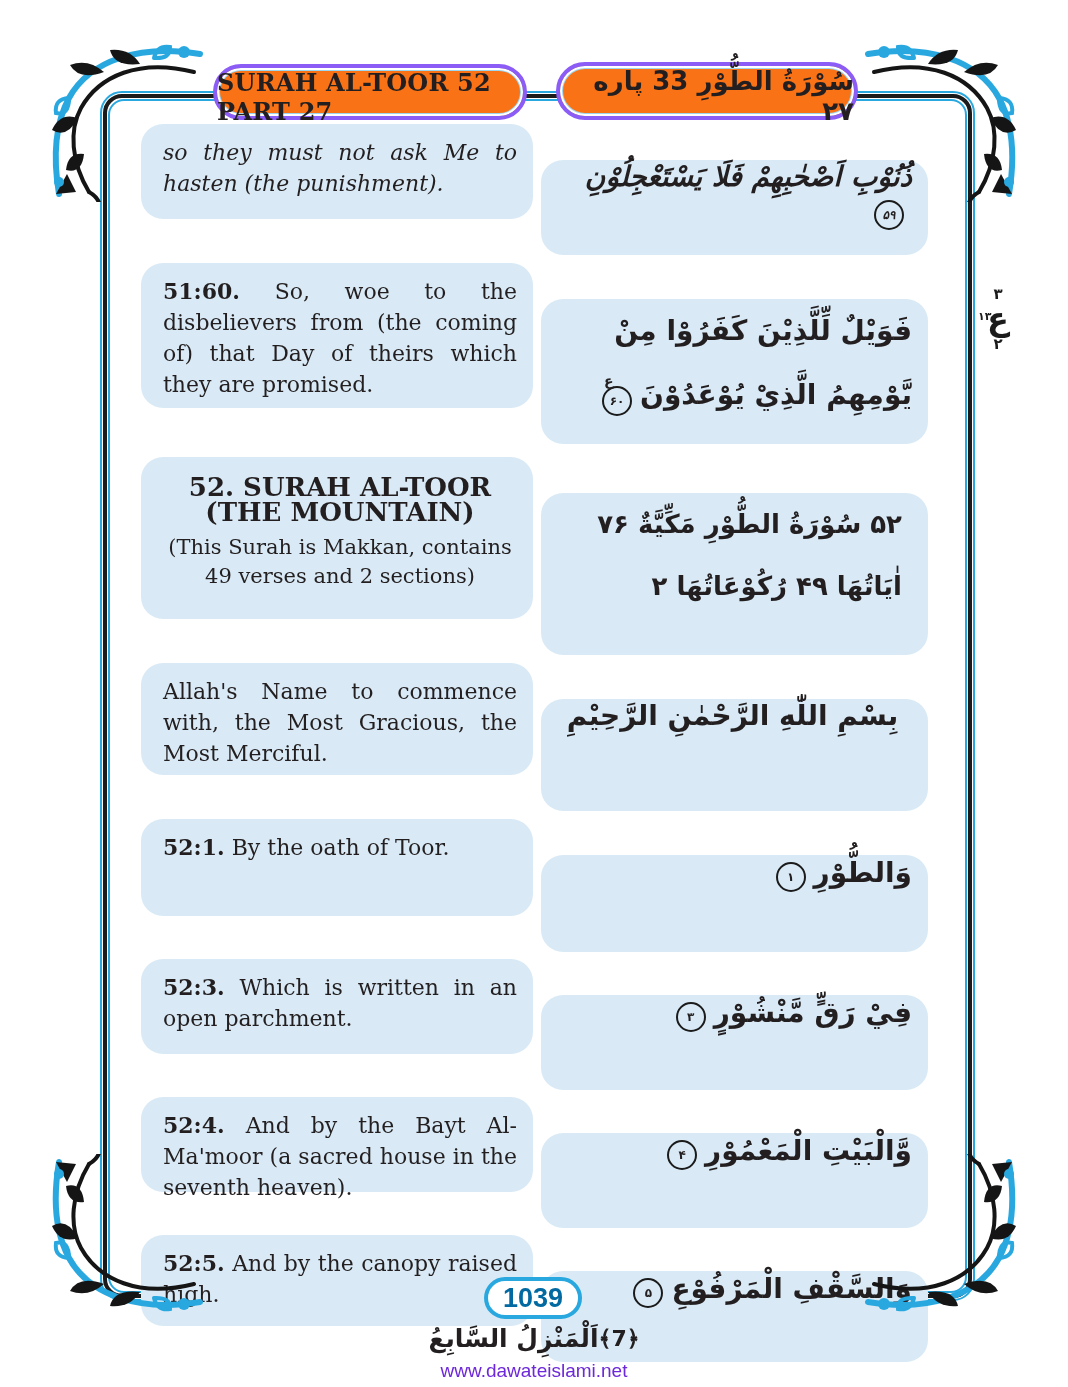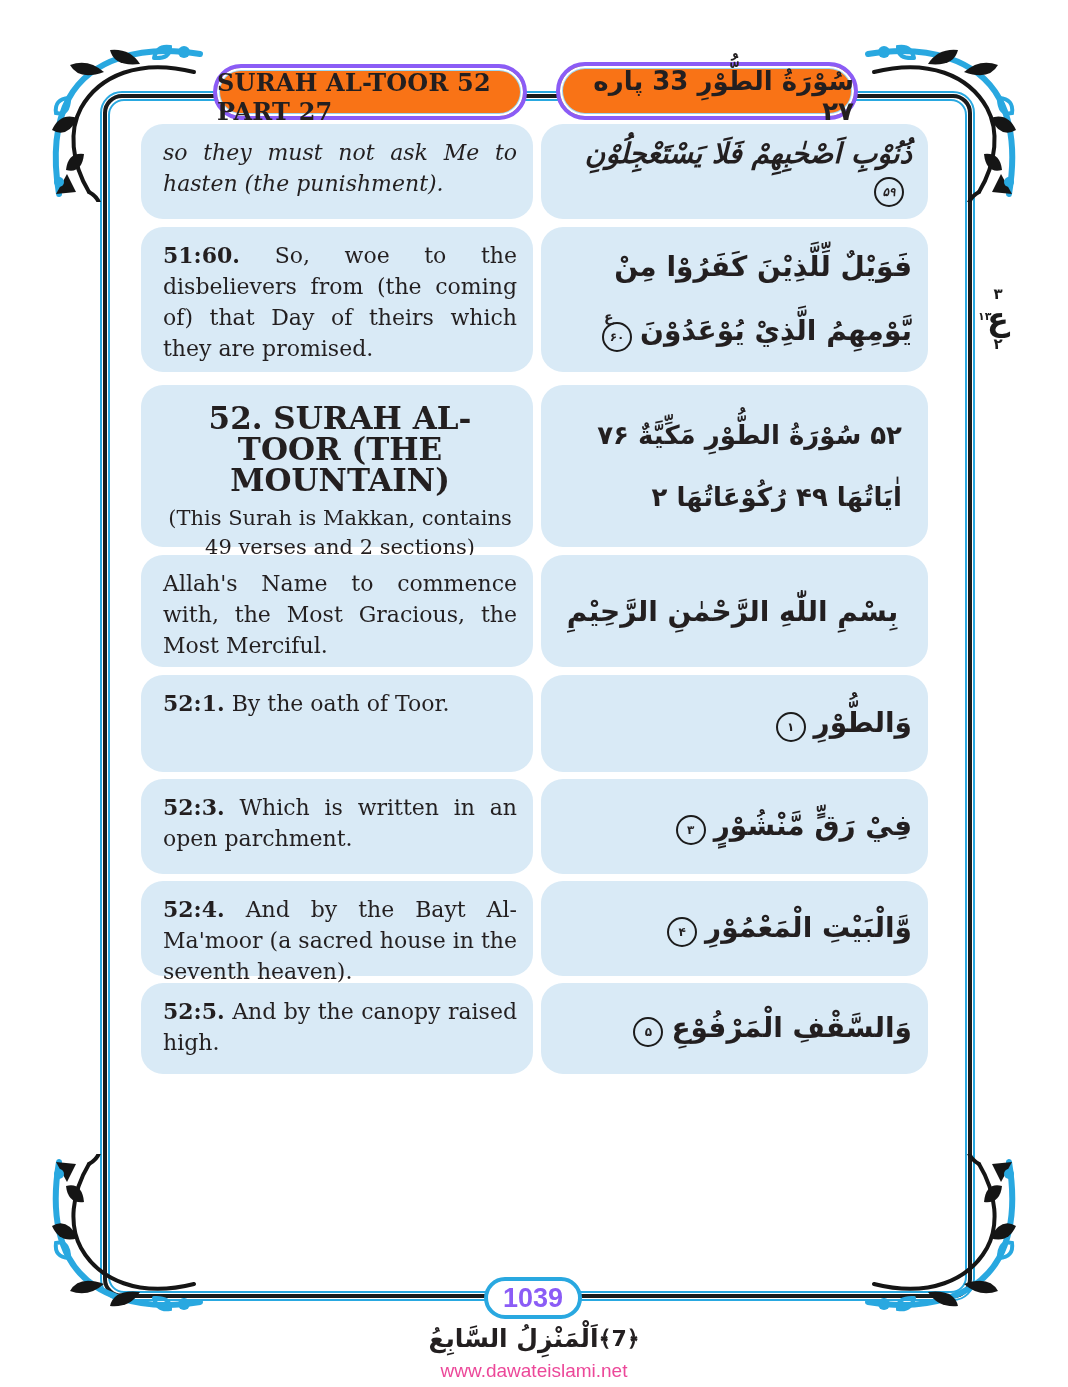--- a/index.html
+++ b/index.html
@@ -29,62 +29,62 @@
     box-shadow:inset 0 0 0 2px #fff, inset 0 0 0 3px #9ed6f0;
   }
   .pill-en{left:213px;top:64px;width:314px;height:56px;font-weight:bold;font-size:24px;letter-spacing:.2px;}
   .pill-ar{left:556px;top:62px;width:302px;height:58px;font-family:"DejaVu Sans",sans-serif;font-weight:bold;font-size:26px;}
   
   .rows{position:absolute;left:141px;top:124px;width:787px;z-index:2;}
   .row{display:flex;}
   .cell{background:#d9eaf6;border-radius:22px;box-sizing:border-box;}
   .cell.en{width:392px;margin-right:8px;padding:13px 16px 0 22px;font-size:22px;line-height:31px;text-align:justify;}
   .cell.en .vnum{font-weight:bold;}
-  .cell.ar{flex:1;display:flex;flex-direction:column;justify-content:center;
+  .cell.ar{flex:1;display:flex;flex-direction:column;justify-content:flex-start;
            font-family:"DejaVu Sans",sans-serif;font-weight:bold;font-size:28px;
-           padding:0 16px 0 12px;direction:rtl;text-align:right;}
+           padding:0 16px 0 12px;direction:rtl;text-align:right;margin-top:36px;}
   .cell.ar.center{text-align:center;}
   .r1 .cell{height:95px;}  .r1{margin-bottom:8px;font-style:italic;}
   .r2 .cell{height:145px;} .r2{margin-bottom:13px;}
   .r2 .cell.ar{font-size:28px;line-height:64px;}
   .r3 .cell{height:162px;} .r3{margin-bottom:8px;}
   .r3 .cell.ar{font-size:26px;line-height:62px;padding-right:26px;}
   .r4 .cell{height:112px;} .r4{margin-bottom:8px;}
   .r5 .cell{height:97px;}  .r5{margin-bottom:7px;}
   .r6 .cell{height:96px;}  .r6{margin-bottom:7px;}
   .r7 .cell{height:95px;}  .r7{margin-bottom:7px;}
   .r8 .cell{height:95px;}  .r8{margin-bottom:7px;}
   .r9 .cell{height:91px;}  .r9{margin-bottom:7px;}
   .r10 .cell{height:88px;}
-  .cell.en .surah-title{font-weight:bold;font-size:31px;text-align:center;line-height:31px;margin-top:5px;}
+  .cell.en .surah-title{font-weight:bold;font-size:26px;text-align:center;line-height:25px;margin-top:5px;}
   .cell.en .surah-sub{font-size:21px;text-align:center;line-height:29px;margin-top:8px;}
   
   .ayah{position:relative;display:inline-block;margin:0 8px;vertical-align:middle;}
   .ayah .circ{display:inline-flex;align-items:center;justify-content:center;
     width:26px;height:26px;border:2px solid #1b1b1b;border-radius:50%;
     font-size:12px;line-height:1;font-weight:bold;}
   .ayah .ruku-sup{position:absolute;top:-15px;left:2px;font-size:14px;font-style:normal;}
   
   .ruku-marker{position:absolute;left:976px;top:286px;width:44px;z-index:2;
     font-family:"DejaVu Sans",sans-serif;text-align:center;color:#1b1b1b;}
   .ruku-marker .small{font-size:15px;font-weight:bold;line-height:16px;}
   .ruku-marker .ain{font-size:32px;font-weight:bold;line-height:34px;position:relative;}
   .ruku-marker .ain .inner{position:absolute;font-size:11px;left:2px;bottom:2px;}
   
   .pagenum-pill{
     position:absolute;left:50%;top:1277px;transform:translateX(-51%);
     width:98px;height:42px;background:#fff;border:4px solid #29a8e0;border-radius:22px;
     display:flex;align-items:center;justify-content:center;z-index:4;box-sizing:border-box;
-    font-family:"Liberation Sans",sans-serif;font-weight:bold;font-size:27px;color:#8b5cf6;
+    font-family:"Liberation Sans",sans-serif;font-weight:bold;font-size:27px;color:#0369a1;
   }
   .manzil{position:absolute;left:0;top:1324px;width:100%;display:flex;align-items:center;justify-content:center;z-index:2;}
   .manzil .ar{font-family:"DejaVu Sans",sans-serif;font-weight:bold;font-size:25px;direction:rtl;}
   .manzil .badge{font-family:"DejaVu Sans",sans-serif;font-weight:bold;font-size:22px;}
   .website{position:absolute;left:0;top:1360px;width:100%;text-align:center;
-    font-family:"Liberation Sans",sans-serif;font-size:19px;color:#ec4899;z-index:2;}
+    font-family:"Liberation Sans",sans-serif;font-size:19px;color:#6d28d9;z-index:2;}
   svg .vine{stroke:#151515;fill:none;stroke-linecap:round;}
   svg .bluecurl{stroke:#29a8e0;fill:none;stroke-linecap:round;}
 </style>
 </head>
 <body>
 
 <div class="page">
 
   <div class="frame">
     <div class="f-outer">

